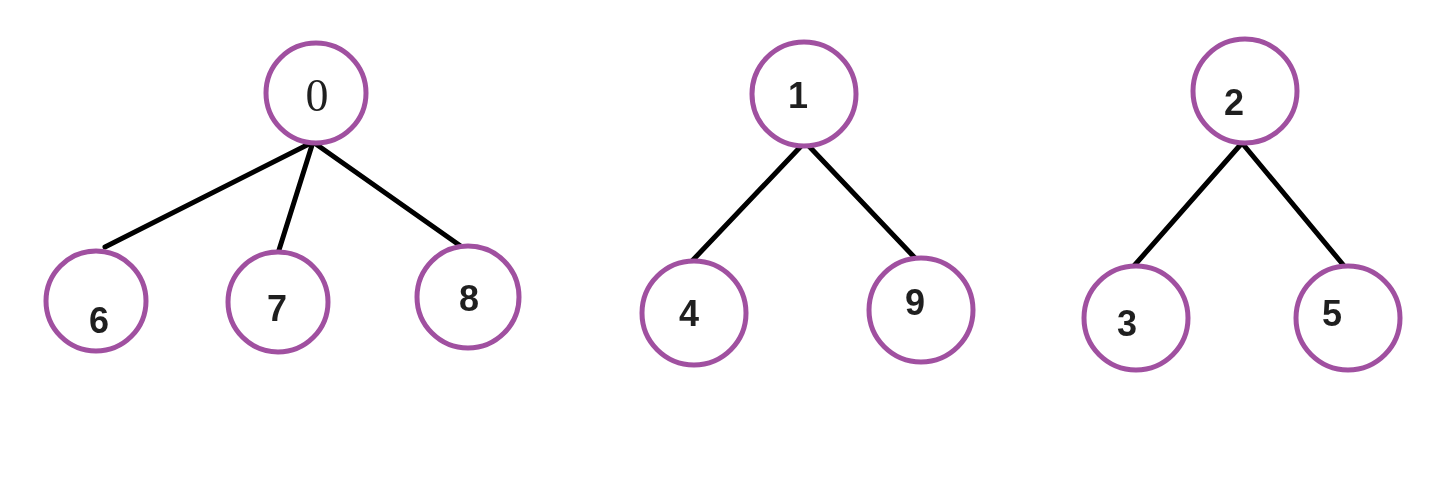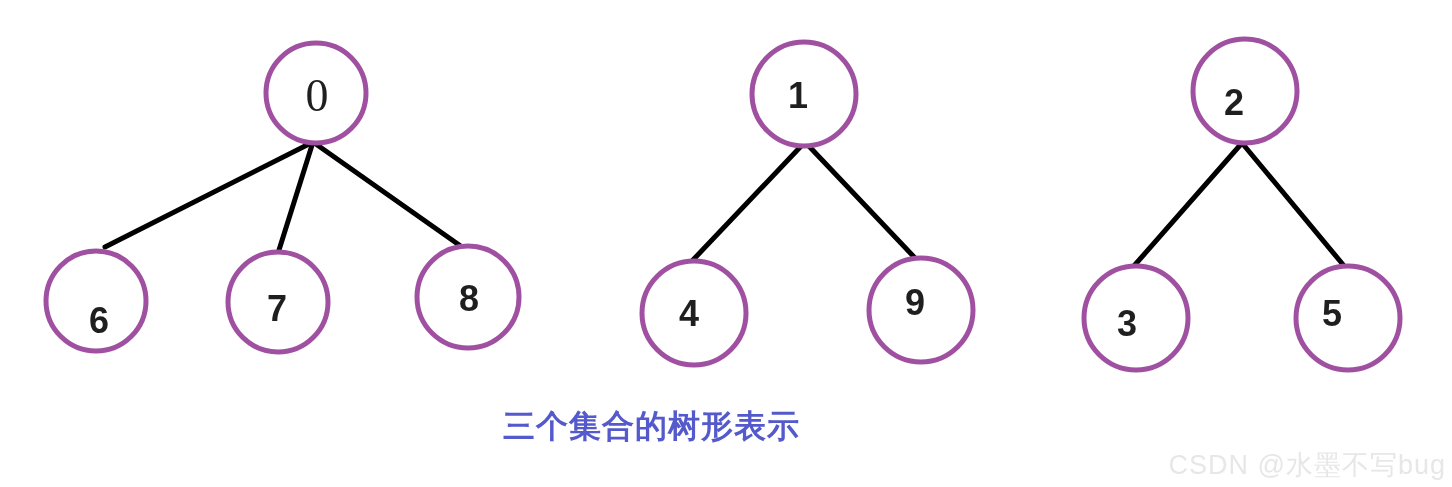--- a/index.html
+++ b/index.html
@@ -98,15 +98,13 @@
       </g>
       <g>
         <circle cx="1136" cy="318" r="52" fill="#ffffff" stroke="#a050a0" stroke-width="5"></circle>
         <text x="1127" y="323" text-anchor="middle" dominant-baseline="central" class="node-label" fill="#1f1f1f">3</text>
       </g>
       <g>
         <circle cx="1348" cy="318" r="52" fill="#ffffff" stroke="#a050a0" stroke-width="5"></circle>
         <text x="1332" y="313" text-anchor="middle" dominant-baseline="central" class="node-label" fill="#1f1f1f">5</text>
       </g>
     </svg>
-  <div class="caption" style="color: rgb(84, 89, 203);">三个集合的树形表示</div>
-  <div class="watermark" style="color: rgb(231, 231, 233);">CSDN @水墨不写bug</div>
 </div>
 
 </body></html>

